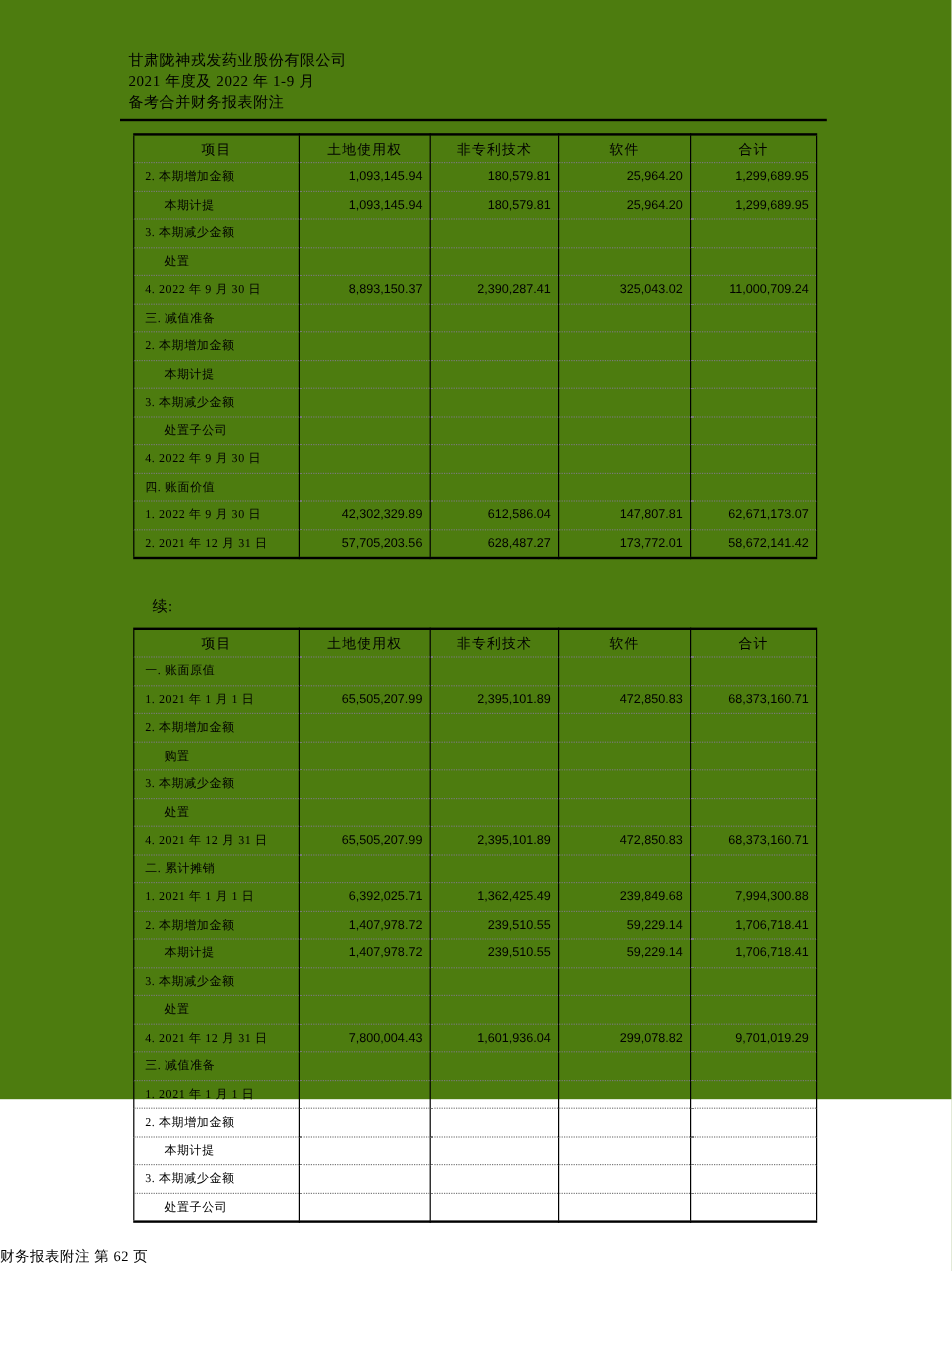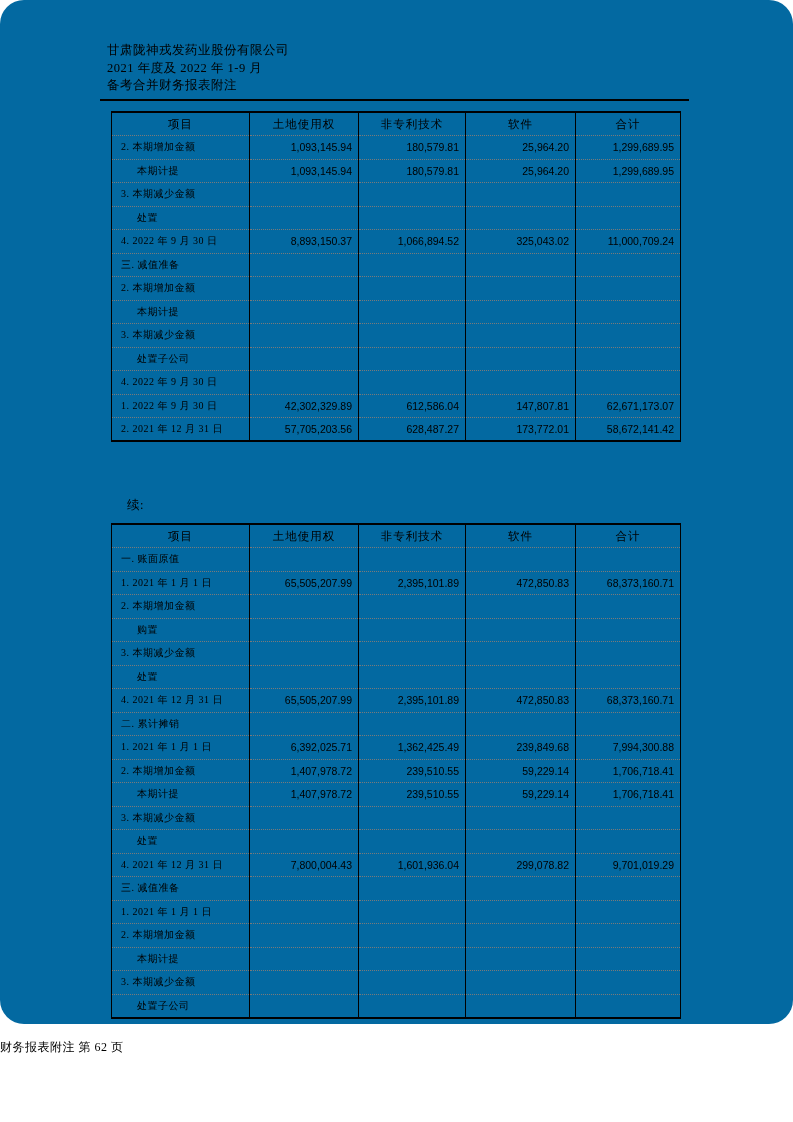--- a/index.html
+++ b/index.html
@@ -5,23 +5,22 @@
   html, body {
     margin: 0; padding: 0;
     width: 793px; height: 1122px;
     background: #ffffff;
     overflow: hidden;
     font-family: "Liberation Serif", serif;
     color: #000;
   }
   .page {
     position: relative;
-    width: 793px; height: 1024px;
-    background: #0369a1;
-    border-radius: 24px;
+    width: 793px; height: 916px;
+    background: #4d7c0f;
   }
   .doc-header {
     position: absolute;
     left: 107px; top: 42px;
     font-size: 12.5px;
     line-height: 17.5px;
     letter-spacing: 0.5px;
     white-space: nowrap;
   }
   .header-rule {
@@ -143,21 +142,21 @@
         <tr>
           <td class="label indent">处置</td>
           <td class="num"></td>
           <td class="num"></td>
           <td class="num"></td>
           <td class="num"></td>
         </tr>
         <tr>
           <td class="label">4. 2022 年 9 月 30 日</td>
           <td class="num">8,893,150.37</td>
-          <td class="num">1,066,894.52</td>
+          <td class="num">2,390,287.41</td>
           <td class="num">325,043.02</td>
           <td class="num">11,000,709.24</td>
         </tr>
         <tr>
           <td class="label">三. 减值准备</td>
           <td class="num"></td>
           <td class="num"></td>
           <td class="num"></td>
           <td class="num"></td>
         </tr>
@@ -184,20 +183,27 @@
         </tr>
         <tr>
           <td class="label indent">处置子公司</td>
           <td class="num"></td>
           <td class="num"></td>
           <td class="num"></td>
           <td class="num"></td>
         </tr>
         <tr>
           <td class="label">4. 2022 年 9 月 30 日</td>
+          <td class="num"></td>
+          <td class="num"></td>
+          <td class="num"></td>
+          <td class="num"></td>
+        </tr>
+        <tr>
+          <td class="label">四. 账面价值</td>
           <td class="num"></td>
           <td class="num"></td>
           <td class="num"></td>
           <td class="num"></td>
         </tr>
         <tr>
           <td class="label">1. 2022 年 9 月 30 日</td>
           <td class="num">42,302,329.89</td>
           <td class="num">612,586.04</td>
           <td class="num">147,807.81</td>

